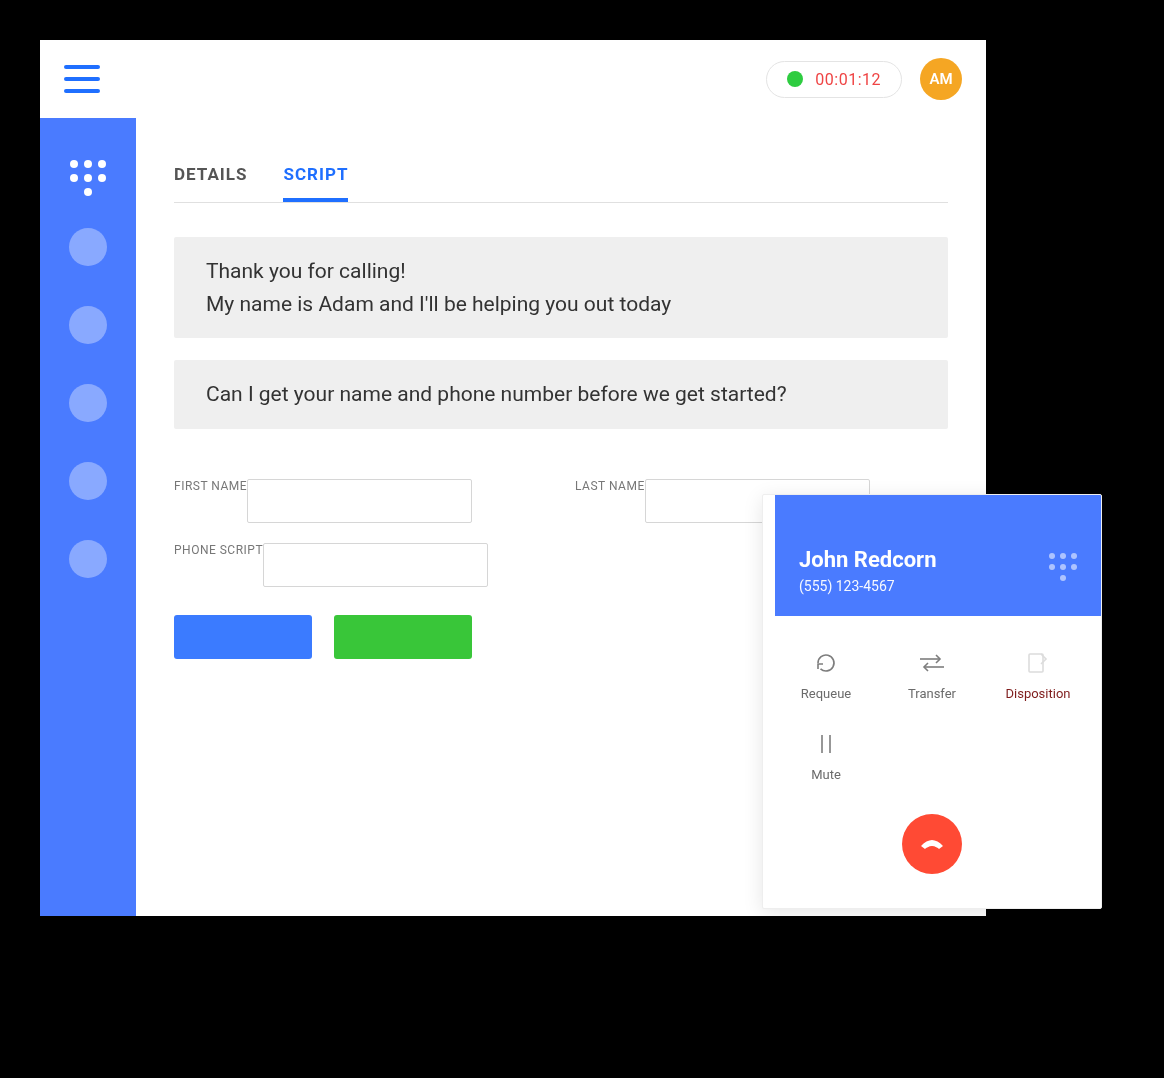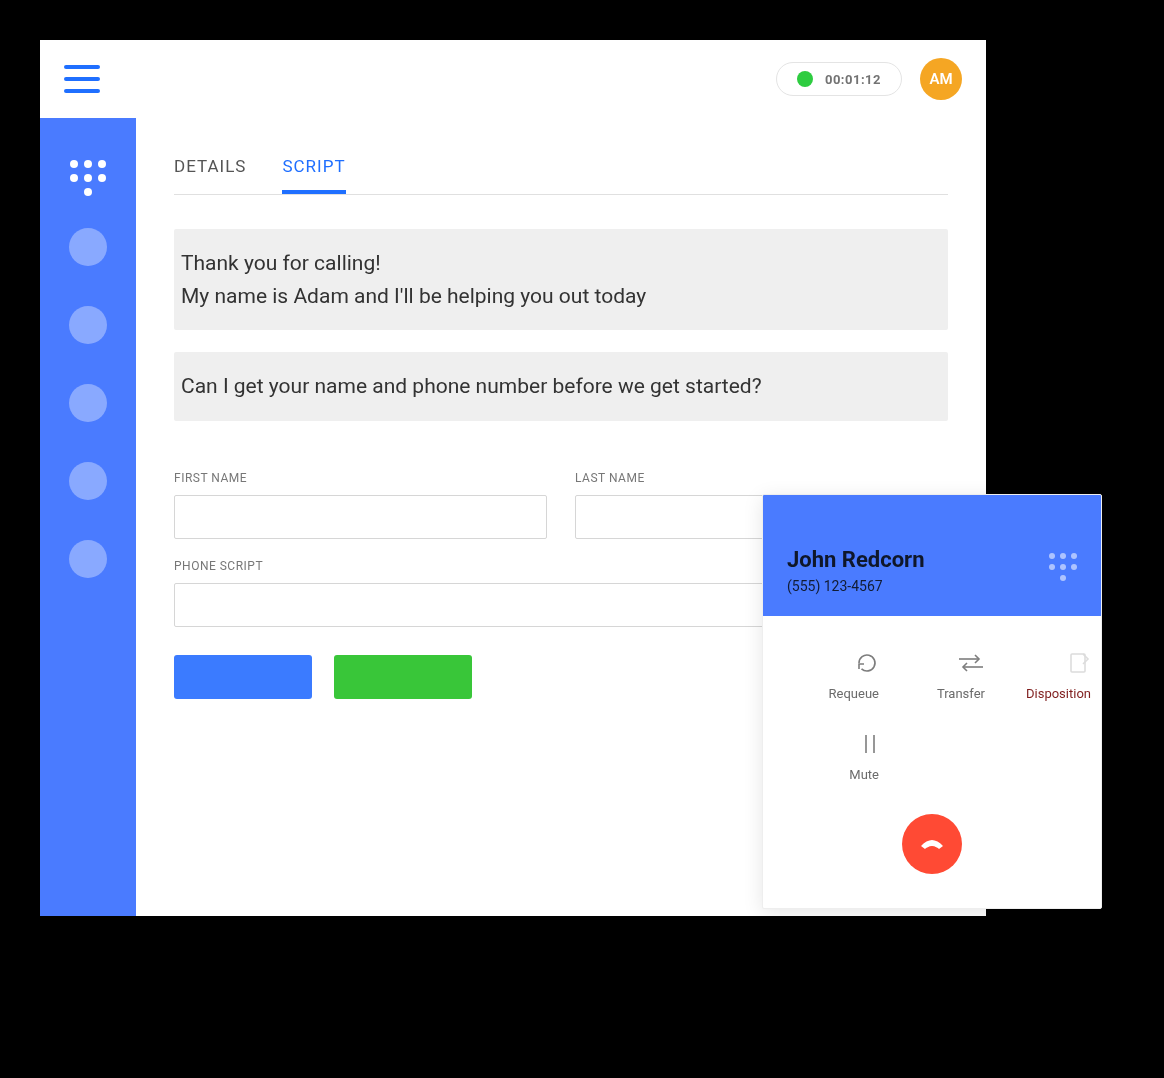--- a/index.html
+++ b/index.html
@@ -48,21 +48,21 @@
     gap: 12px;
     border: 1px solid #e4e4e4;
     border-radius: 24px;
     padding: 8px 20px;
     margin-right: 18px;
   }
   .status-dot {
     width: 16px; height: 16px; border-radius: 50%;
     background: #2ecc40;
   }
-  .timer-text { font-weight: 700; color: #737373; font-size: 13px; letter-spacing: 0.5px; }
+  .timer-text { font-weight: 400; color: #ef4444; font-size: 16px; letter-spacing: 0.5px; }
   .avatar {
     width: 42px; height: 42px; border-radius: 50%;
     background: #f5a623;
     color: #fff; font-weight: 600; font-size: 15px;
     display: flex; align-items: center; justify-content: center;
   }
   .body-row { display: flex; flex: 1; min-height: 0; }
   .sidebar {
     width: 96px;
     background: #4a7bff;
@@ -95,43 +95,44 @@
     overflow: hidden;
   }
   .tabs {
     display: flex;
     gap: 36px;
     border-bottom: 1px solid #e0e0e0;
     margin-bottom: 34px;
   }
   .tab {
     font-size: 17px;
-    font-weight: 400;
+    font-weight: 700;
     letter-spacing: 1px;
     color: #555;
     padding-bottom: 14px;
     cursor: pointer;
     border-bottom: 4px solid transparent;
+    margin-top: 8px;
   }
   .tab.active {
     color: #1f6fff;
     border-bottom-color: #1f6fff;
   }
   .script-block {
     background: #efefef;
     color: #333;
     font-size: 21px;
     line-height: 1.55;
-    padding: 18px 7px;
+    padding: 18px 32px;
     border-radius: 2px;
     margin-bottom: 22px;
   }
   .form { margin-top: 50px; }
   .form-row { display: flex; gap: 28px; margin-bottom: 20px; }
-  .form-field { flex: 1; display: flex; flex-direction: column; }
+  .form-field { flex: 1; display: flex; flex-direction: row; }
   .form-label {
     font-size: 12px; letter-spacing: 0.5px; color: #777;
     margin-bottom: 10px;
   }
   .form-input {
     height: 44px;
     border: 1px solid #d6d6d6;
     border-radius: 2px;
     padding: 0 12px;
     font-size: 15px;
@@ -151,25 +152,26 @@
     top: 494px;
     width: 340px;
     background: #fff;
     border: 1px solid #eee;
     box-shadow: 0 4px 20px rgba(0,0,0,0.10);
     border-radius: 2px;
     overflow: hidden;
   }
   .call-header {
     background: #4a7bff;
-    color: #0f172a;
+    color: #ffffff;
     padding: 52px 24px 22px 24px;
     display: flex;
     justify-content: space-between;
     align-items: flex-start;
+    margin-left: 12px;
   }
   .caller-name { font-size: 22px; font-weight: 700; margin-bottom: 6px; }
   .caller-phone { font-size: 14px; opacity: 0.95; }
   .mini-dialpad {
     display: grid;
     grid-template-columns: repeat(3, 6px);
     grid-auto-rows: 6px;
     gap: 5px;
     opacity: 0.55;
     margin-top: 6px;
@@ -177,21 +179,21 @@
   .mini-dialpad span { width: 6px; height: 6px; border-radius: 50%; background: #fff; }
   .mini-dialpad span.blank { visibility: hidden; }
   .call-actions {
     display: grid;
     grid-template-columns: repeat(3, 1fr);
     row-gap: 30px;
     padding: 34px 10px 20px 10px;
     text-align: center;
   }
   .call-action {
-    display: flex; flex-direction: column; align-items: flex-end; gap: 10px;
+    display: flex; flex-direction: column; align-items: center; gap: 10px;
     font-size: 13px; color: #6b6b6b; cursor: pointer;
   }
   .call-action.disabled { color: #7f1d1d; cursor: default; }
   .call-action.disabled svg { stroke: #dcdcdc; }
   .icon-wrap { height: 26px; display:flex; align-items:center; justify-content:center; }
   .hangup-row {
     display: flex; justify-content: center; padding: 12px 0 34px 0;
   }
   .hangup-btn {
     width: 60px; height: 60px; border-radius: 50%;

